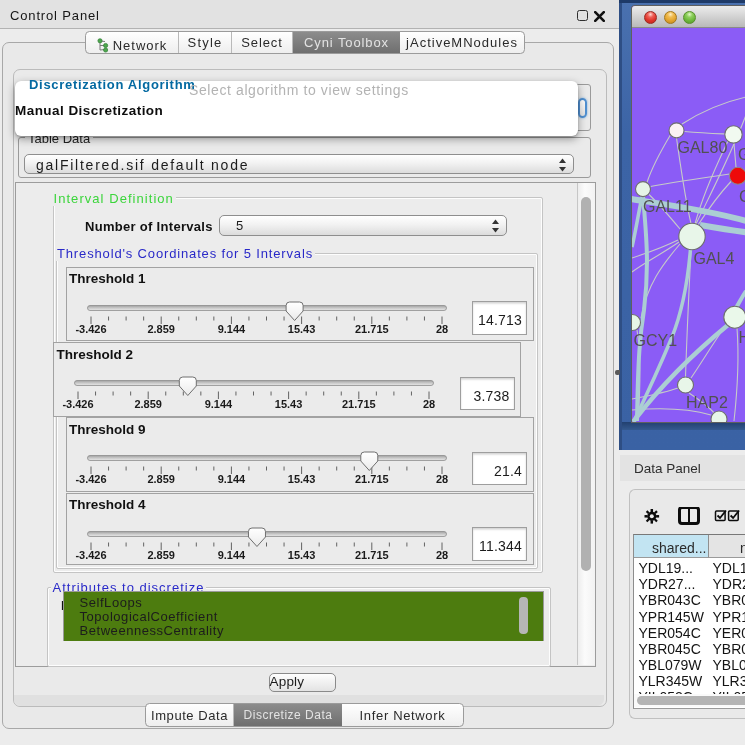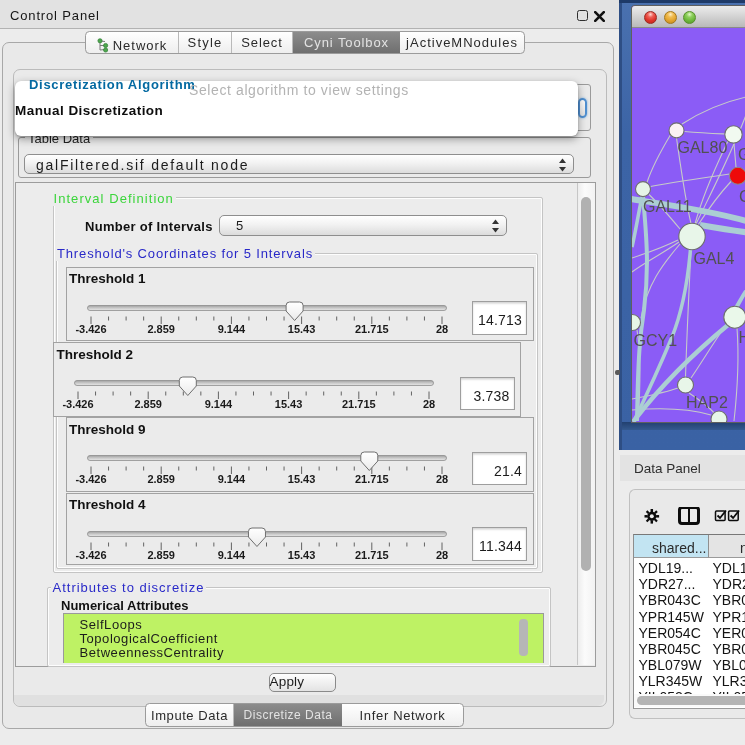--- a/index.html
+++ b/index.html
@@ -361,21 +361,21 @@
             <stop offset="0" stop-color="#ffffff"></stop>
             <stop offset="0.55" stop-color="#f4f4f4"></stop>
             <stop offset="1" stop-color="#e9e9e9"></stop>
           </linearGradient>
         </defs>
       </svg></div>
 
 <div class="a" style="left:46.5px;top:587px;width:502.5px;height:78px;border:1px solid #c4c4c4;box-shadow:inset 0 0 0 1px #fdfdfd;border-radius:2px"></div>
 <div class="a txt" style="left:50.5px;top:580px;font-size:13px;background:#ececec;padding:0 2px;color:#2929c8;letter-spacing:1px">Attributes to discretize</div>
 <div class="a txt" style="left:61px;top:597.5px;font-size:13px;font-weight:bold;color:#111">Numerical Attributes</div>
-<div class="a" style="left:63px;top:613px;width:478.5px;height:49px;background:#bef264;border:1px solid #9a9a9a;border-bottom:none;overflow:hidden">
+<div class="a" style="left:63px;top:591px;width:478.5px;height:49px;background:#4d7c0f;border:1px solid #9a9a9a;border-bottom:none;overflow:hidden">
   <div class="txt" style="margin:3.5px 0 0 15.5px;font-size:13px;line-height:14px;letter-spacing:0.55px">SelfLoops<br>TopologicalCoefficient<br>BetweennessCentrality</div>
   <div class="a" style="left:455px;top:4.5px;width:8.5px;height:37px;background:#b6b6b6;border-radius:4px"></div>
 </div>
 
 <div class="a" style="left:268.5px;top:672.5px;width:65.5px;height:17.5px;border:1px solid #8a8a8a;border-radius:5px;background:linear-gradient(180deg,#fefefe,#e3e3e3);text-align:left;font-size:13.5px;color:#1d1d1d;line-height:15px;letter-spacing:0.2px">Apply</div>
 
 <div class="a" style="left:145px;top:703px;width:317px;height:22px;border:1px solid #9b9b9b;border-radius:4.5px;background:linear-gradient(180deg,#ffffff,#eeeeee);display:flex;overflow:hidden">
   <div style="width:87px;border-right:1px solid #b9b9b9;display:flex;align-items:center;justify-content:center;font-size:13px;color:#2a2a2a;letter-spacing:0.55px">Impute Data</div>
   <div style="width:108px;background:linear-gradient(180deg,#8c8c8c,#6f6f6f);display:flex;align-items:center;justify-content:center;font-size:12px;color:#e3e3e3;letter-spacing:0.5px">Discretize Data</div>
   <div style="flex:1;display:flex;align-items:center;justify-content:center;font-size:13px;color:#2a2a2a;letter-spacing:0.65px">Infer Network</div>

